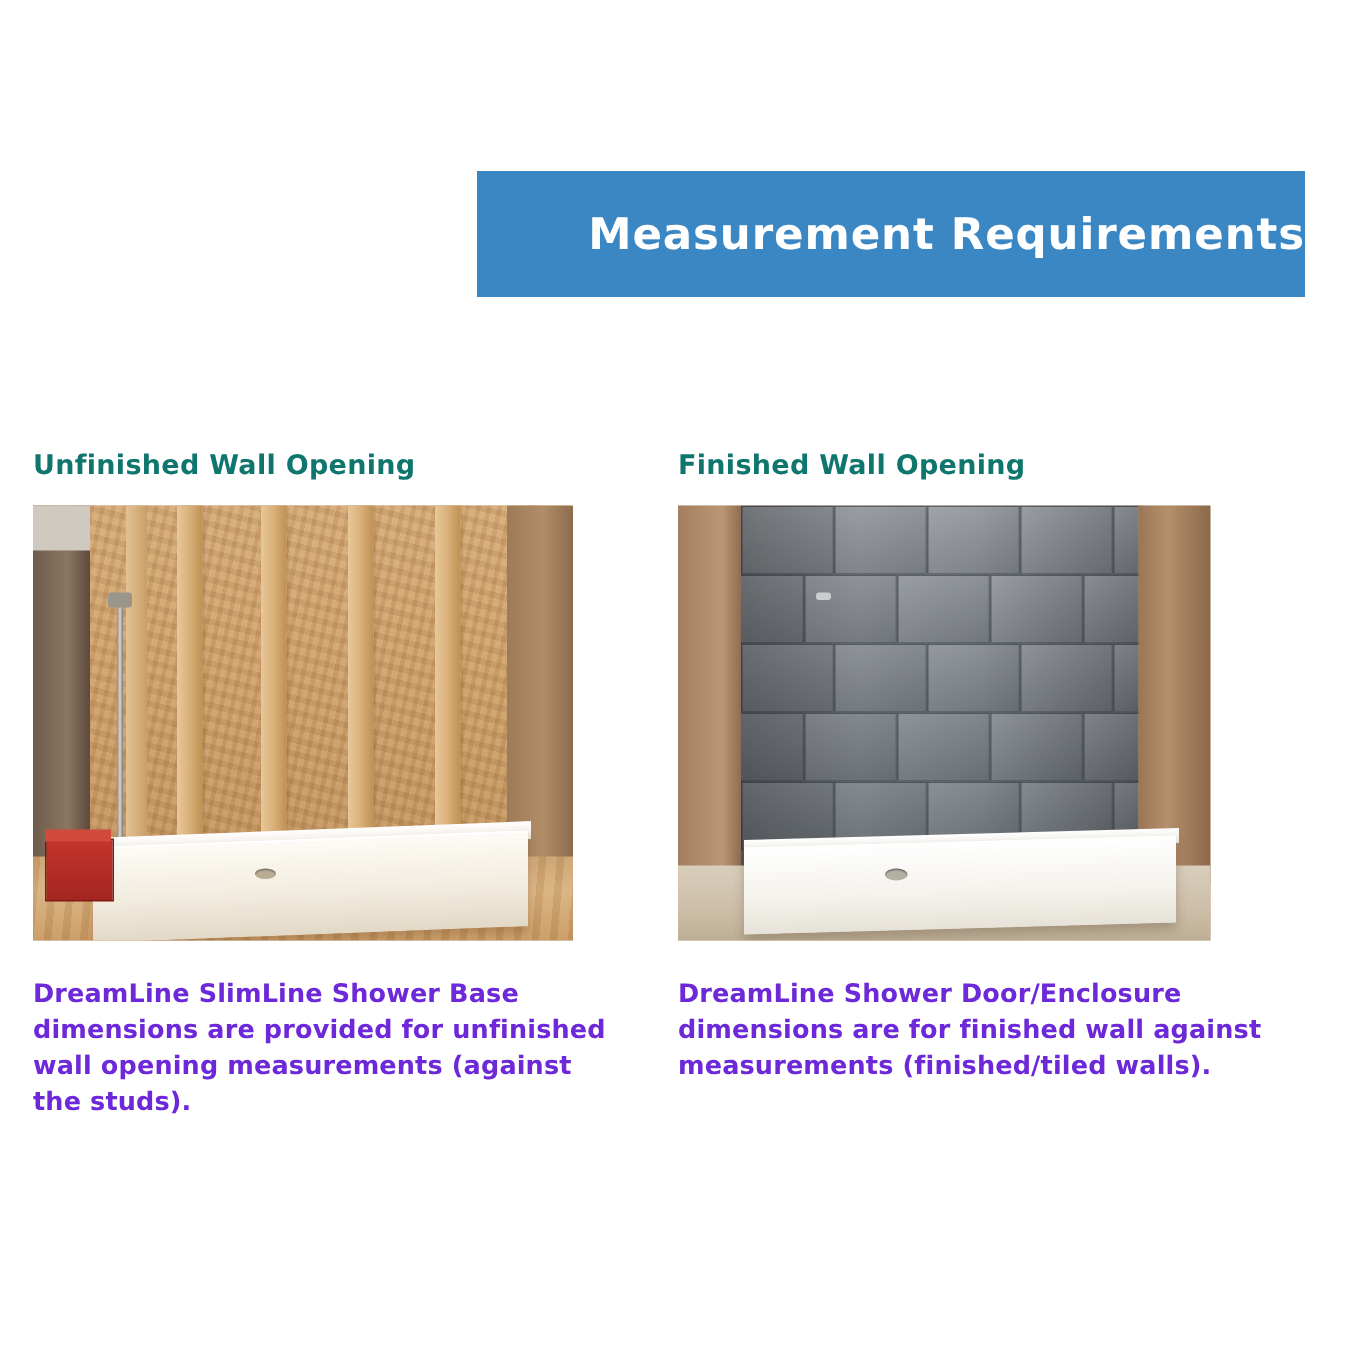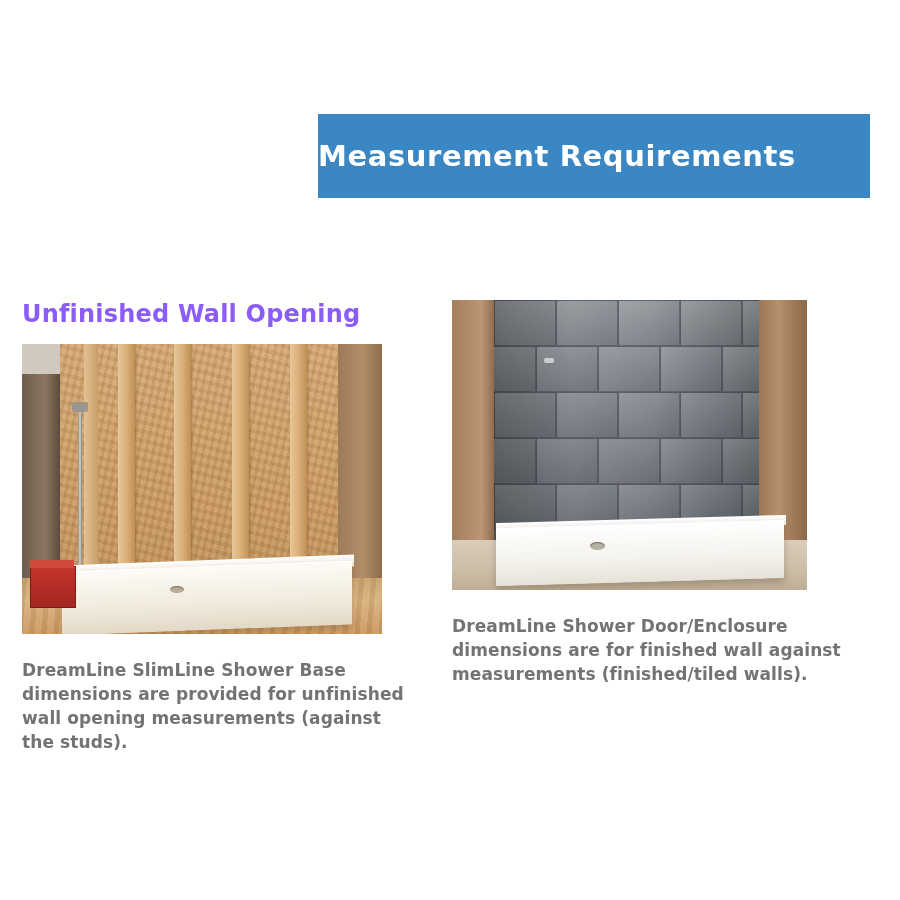--- a/index.html
+++ b/index.html
@@ -23,60 +23,60 @@
   
   .banner {
     position: absolute;
     left: 318px;
     top: 114px;
     width: 552px;
     height: 84px;
     background: #3b87c4;
     display: flex;
     align-items: center;
-    justify-content: flex-start;
+    justify-content: flex-end;
   }
   .banner-title {
     color: #ffffff;
     font-size: 29px;
     font-weight: bold;
     letter-spacing: 0.6px;
     font-family: "DejaVu Sans", sans-serif;
     white-space: nowrap;
   }
 
   
   .col {
     position: absolute;
     top: 300px;
   }
   .col-left { left: 22px; width: 392px; }
   .col-right { left: 452px; width: 392px; }
 
   .col-heading {
-    color: #8b5cf6;
-    font-size: 24px;
+    color: #0f766e;
+    font-size: 18px;
     font-weight: bold;
     letter-spacing: 0.2px;
     margin: 0 0 16px 0;
     white-space: nowrap;
   }
 
   .photo {
     position: relative;
     width: 360px;
     height: 290px;
     overflow: hidden;
     background: #c9b49a;
   }
   .col-right .photo { width: 355px; }
 
   .caption {
     margin-top: 24px;
-    color: #737373;
+    color: #6d28d9;
     font-size: 17px;
     font-weight: bold;
     line-height: 1.42;
     letter-spacing: 0.1px;
   }
 
   
   .lp-bg {
     position: absolute;
     inset: 0;
@@ -284,20 +284,21 @@
       <div class="lp-drain"></div>
 
       <div class="lp-toolbox"></div>
       <div class="lp-toolbox-lid"></div>
     </div>
 
     <p class="caption">DreamLine SlimLine Shower Base dimensions are provided for unfinished wall opening measurements (against the studs).</p>
   </div>
 
   <div class="col col-right">
+    <h2 class="col-heading">Finished Wall Opening</h2>
 
     <div class="photo">
       <div class="rp-bg"></div>
       <div class="rp-tilefield">
 
         <div class="tile" style="left:0px;   top:0px;   width:62px; height:46px;"></div>
         <div class="tile" style="left:62px;  top:0px;   width:62px; height:46px;"></div>
         <div class="tile" style="left:124px; top:0px;   width:62px; height:46px;"></div>
         <div class="tile" style="left:186px; top:0px;   width:62px; height:46px;"></div>
         <div class="tile" style="left:248px; top:0px;   width:20px; height:46px;"></div>

